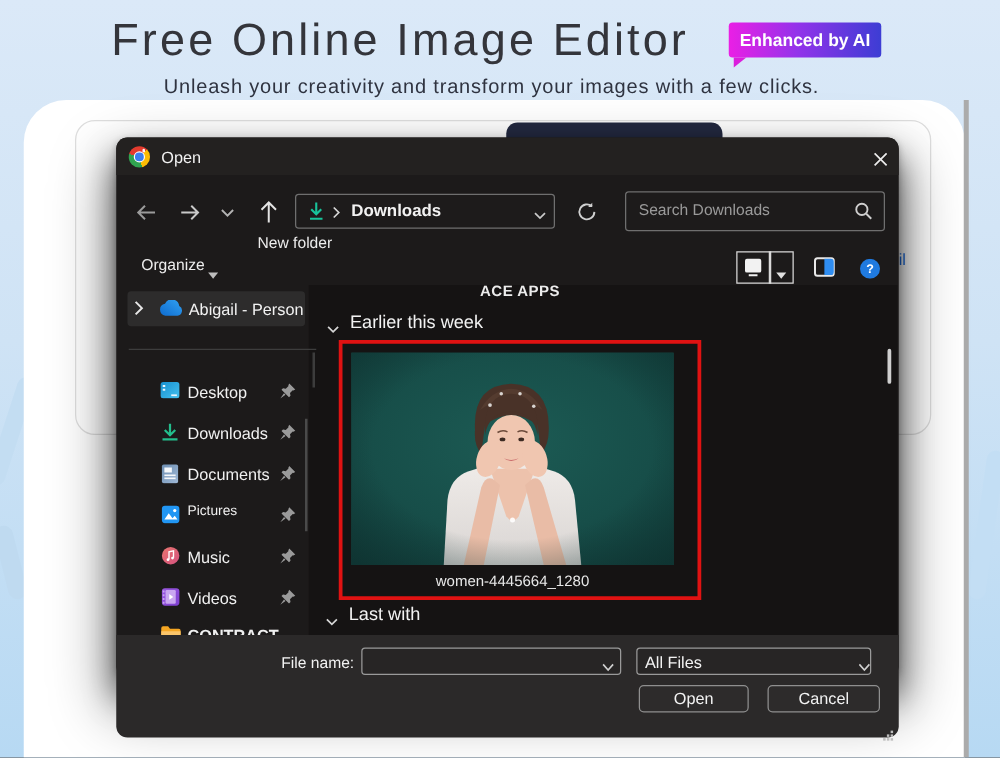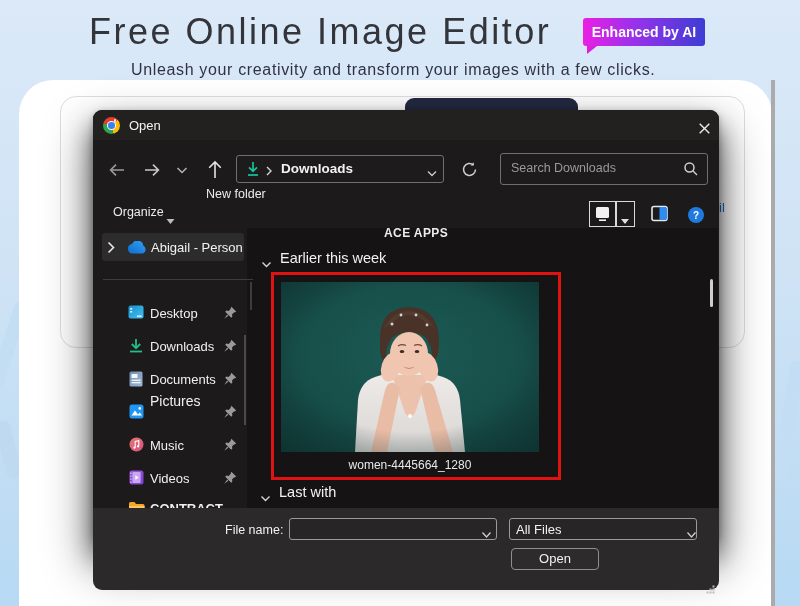--- a/index.html
+++ b/index.html
@@ -200,21 +200,21 @@
       </svg>
   </div>
   <div class="abs" style="left:57px;top:262px;font-size:13px;color:#f0f0f0;">Documents</div>
   <div class="abs" style="left:36px;top:294px;width:15px;height:15px;">
     <svg width="15" height="15" viewBox="0 0 15 15">
         <rect x="0.5" y="0.5" width="14" height="14" rx="2.5" fill="#2196f3"></rect>
         <path d="M2.5 11.5 6 6.5l3 4 1.8-2 2.2 3z" fill="#fff"></path>
         <circle cx="10.8" cy="4.4" r="1.3" fill="#fff"></circle>
       </svg>
   </div>
-  <div class="abs" style="left:57px;top:283px;font-size:14px;color:#f0f0f0;">Pictures</div>
+  <div class="abs" style="left:57px;top:293px;font-size:11px;color:#f0f0f0;">Pictures</div>
   <div class="abs" style="left:36px;top:327px;width:15px;height:15px;">
     <svg width="15" height="15" viewBox="0 0 15 15">
         <defs>
           <linearGradient id="mus" x1="0" y1="0" x2="1" y2="1">
             <stop offset="0" stop-color="#e8766f"></stop>
             <stop offset="1" stop-color="#d4517f"></stop>
           </linearGradient>
         </defs>
         <circle cx="7.5" cy="7.5" r="7" fill="url(#mus)"></circle>
         <path d="M6.2 10.6V4.4l3.6-.8v5.6" stroke="#fff" stroke-width="1.1" fill="none"></path>
@@ -369,20 +369,21 @@
       </svg>
   </div>
   <div class="abs" style="left:416px;top:408px;width:188px;height:22px;background:#272525;border:1px solid #9a9a9a;border-radius:3px;"></div>
   <div class="abs" style="left:423px;top:412px;font-size:13px;color:#f2f2f2;">All Files</div>
   <div class="abs" style="left:593px;top:415px;width:11px;height:8px;">
     <svg width="11" height="8" viewBox="0 0 11 8">
         <path d="M1.5 1.5 5.5 6 9.5 1.5" stroke="#cfcfcf" stroke-width="1.3" fill="none"></path>
       </svg>
   </div>
   <div class="abs" style="left:418px;top:438px;width:88px;height:22px;background:#2d2b2b;border:1px solid #8f8f8f;border-radius:4px;color:#f2f2f2;font-size:13px;text-align:center;line-height:20px;">Open</div>
+  <div class="abs" style="left:521px;top:438px;width:90px;height:22px;background:#2d2b2b;border:1px solid #8f8f8f;border-radius:4px;color:#f2f2f2;font-size:13px;text-align:center;line-height:20px;">Cancel</div>
   <div class="abs" style="left:613px;top:470px;width:9px;height:9px;">
     <svg width="9" height="9" viewBox="0 0 9 9">
         <g fill="#bdbdbd">
           <rect x="6.5" y="0.5" width="2" height="2"></rect>
           <rect x="6.5" y="3.5" width="2" height="2"></rect>
           <rect x="6.5" y="6.5" width="2" height="2"></rect>
           <rect x="3.5" y="6.5" width="2" height="2"></rect>
           <rect x="0.5" y="6.5" width="2" height="2"></rect>
           <rect x="3.5" y="3.5" width="2" height="2"></rect>
         </g>

